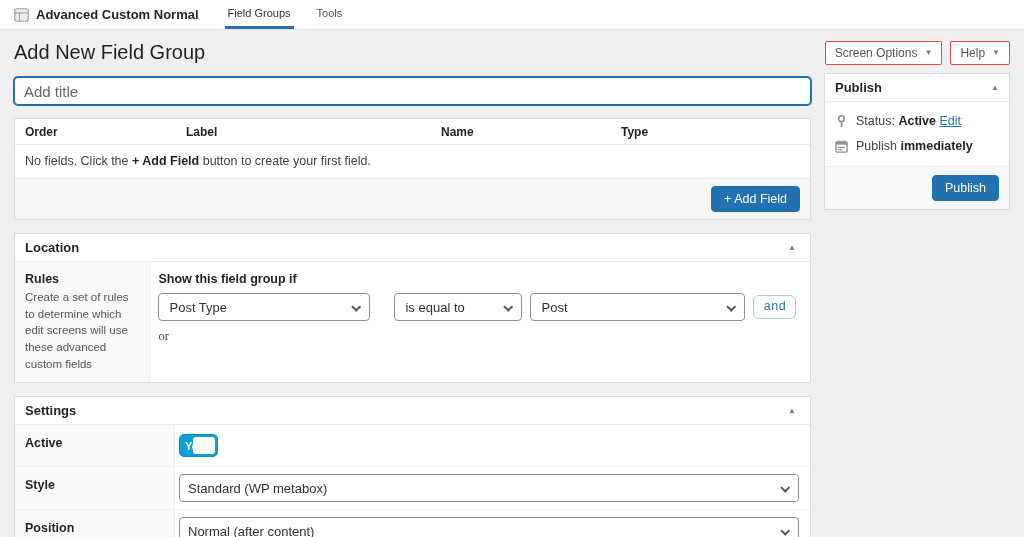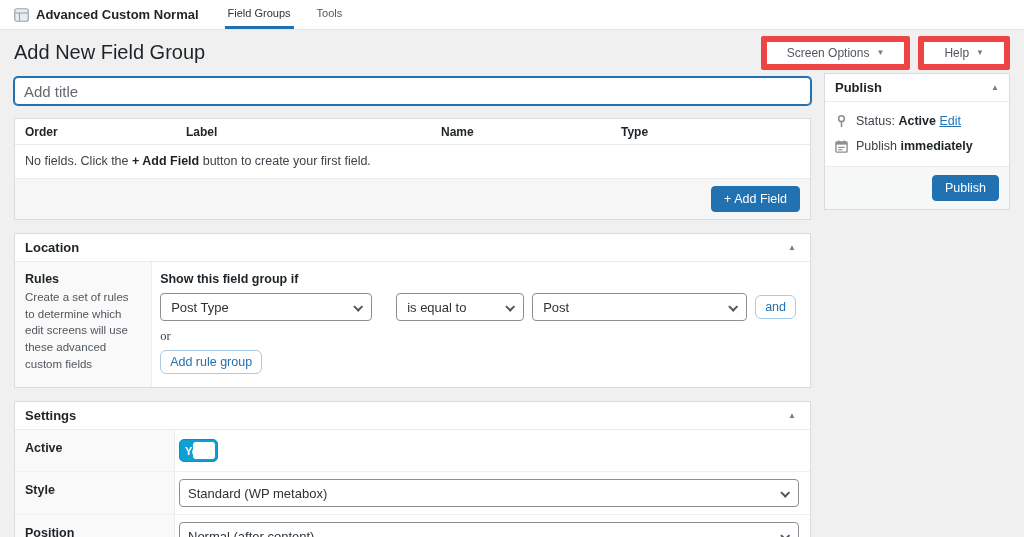--- a/index.html
+++ b/index.html
@@ -10,21 +10,21 @@
   .topbar { height:30px; background:#fff; display:flex; align-items:stretch; padding:0 14px; border-bottom:1px solid #e3e4e6; }
   .brand { display:flex; align-items:center; gap:7px; font-size:13px; font-weight:bold; color:#1d2327; margin-right:16px; }
   .tab { display:flex; align-items:center; padding:0 3px; margin:0 10px; font-size:11px; color:#50575e; border-bottom:3px solid transparent; cursor:pointer; }
   .tab.active { color:#2c3338; border-bottom-color:#2271b1; }
 
   
   .content { padding:0 14px; }
   .page-head { margin-top:5px; height:35px; display:flex; justify-content:space-between; align-items:center; }
   .page-title { font-size:20px; font-weight:400; color:#1d2327; }
   .head-buttons { display:flex; gap:8px; }
-  .wp-toggle-btn { background:#fff; border:6px solid #ef4444; border-radius:2px; font-size:12px; color:#50575e; padding:4px 20px; display:flex; align-items:center; gap:7px; font-family:inherit; cursor:pointer; }
+  .wp-toggle-btn { background:#fff; border:1px solid #ef4444; border-radius:2px; font-size:12px; color:#50575e; padding:4px 9px; display:flex; align-items:center; gap:7px; font-family:inherit; cursor:pointer; }
   .tri { font-size:8px; color:#787c82; line-height:1; }
 
   
   .layout { display:flex; gap:13px; align-items:flex-start; }
   .main { width:797px; }
   .sidebar { width:196px; }
 
   
   .title-input { display:block; width:100%; height:28px; margin-top:7px; background:#fff; border:1px solid #2271b1; box-shadow:0 0 0 1px #2271b1; border-radius:4px; padding:0 9px; font-size:15px; color:#2c3338; font-family:inherit; outline:none; }
   .title-input::placeholder { color:#646970; }
@@ -46,21 +46,21 @@
   .loc-body { display:flex; min-height:97px; }
   .loc-left { width:160px; background:#f9f9f9; border-right:1px solid #ededee; padding:10px 10px 10px 10px; }
   .loc-left .rules-h { font-size:12.5px; font-weight:bold; color:#1d2327; }
   .loc-left p { font-size:11.5px; color:#50575e; line-height:1.45; margin-top:3px; }
   .loc-right { flex:1; padding:8px 14px 13px 8px; }
   .cond-label { font-size:12.5px; font-weight:bold; color:#1d2327; margin:2px 0 7px; }
   .rule-row { display:flex; gap:8px; align-items:center; }
   .select { height:28px; background:#fff; border:1px solid #8c8f94; border-radius:4px; display:flex; align-items:center; justify-content:space-between; padding:0 10px; font-size:13px; color:#2c3338; cursor:pointer;gap:17px; }
   .chev { width:7px; height:7px; border-right:2px solid #50575e; border-bottom:2px solid #50575e; transform:rotate(45deg) translateY(-1px); flex:none; margin-left:8px; }
   .w-param { width:212px; } .w-op { width:128px;margin-left:16px; } .w-val { width:215px; }
-  .btn-outline { background:#fff; border:1px solid #a7cbe8; color:#2271b1; border-radius:6px; font-size:12.5px; padding:4px 9px; font-family:Liberation Sans, sans-serif; cursor:pointer; }
+  .btn-outline { background:#fff; border:1px solid #a7cbe8; color:#2271b1; border-radius:6px; font-size:12.5px; padding:4px 9px; font-family:Liberation Mono, monospace; cursor:pointer; }
   .or-label { font-size:12.5px; color:#3c434a; margin:8px 0 6px;font-family:Liberation Serif, serif; }
 
   
   .set-row { display:flex; border-bottom:1px solid #f0f0f1; min-height:42px; }
   .set-row:last-child { border-bottom:none; }
   .set-label { width:160px; flex:none; background:#f9f9f9; border-right:1px solid #ededee; padding:11px 10px 0; font-size:12.5px; font-weight:bold; color:#1d2327; }
   .set-field { flex:1; padding:7px 11px 7px 4px; display:flex; align-items:center; }
   .set-field .select { width:100%;padding-left:8px; }
   .toggle { width:39px; height:23px; background:#0ea0d5; border:1px solid #0b8fc0; border-radius:5px; position:relative; display:flex; align-items:center; cursor:pointer; }
   .toggle .on-label { color:#fff; font-size:11px; font-weight:bold; width:29px; text-align:center; }
@@ -157,21 +157,20 @@
                 <span>is equal to</span>
                 <span class="chev"></span>
               </div>
               <div class="select w-val">
                 <span>Post</span>
                 <span class="chev"></span>
               </div>
               <button class="btn-outline">and</button>
             </div>
             <div class="or-label">or</div>
-            <button class="btn-outline">Add rule group</button>
           </div>
         </div>
       </div>
 
       <div class="panel">
         <div class="panel-header">
           <span class="ph-title">Settings</span>
           <span class="tri">▲</span>
         </div>
 

